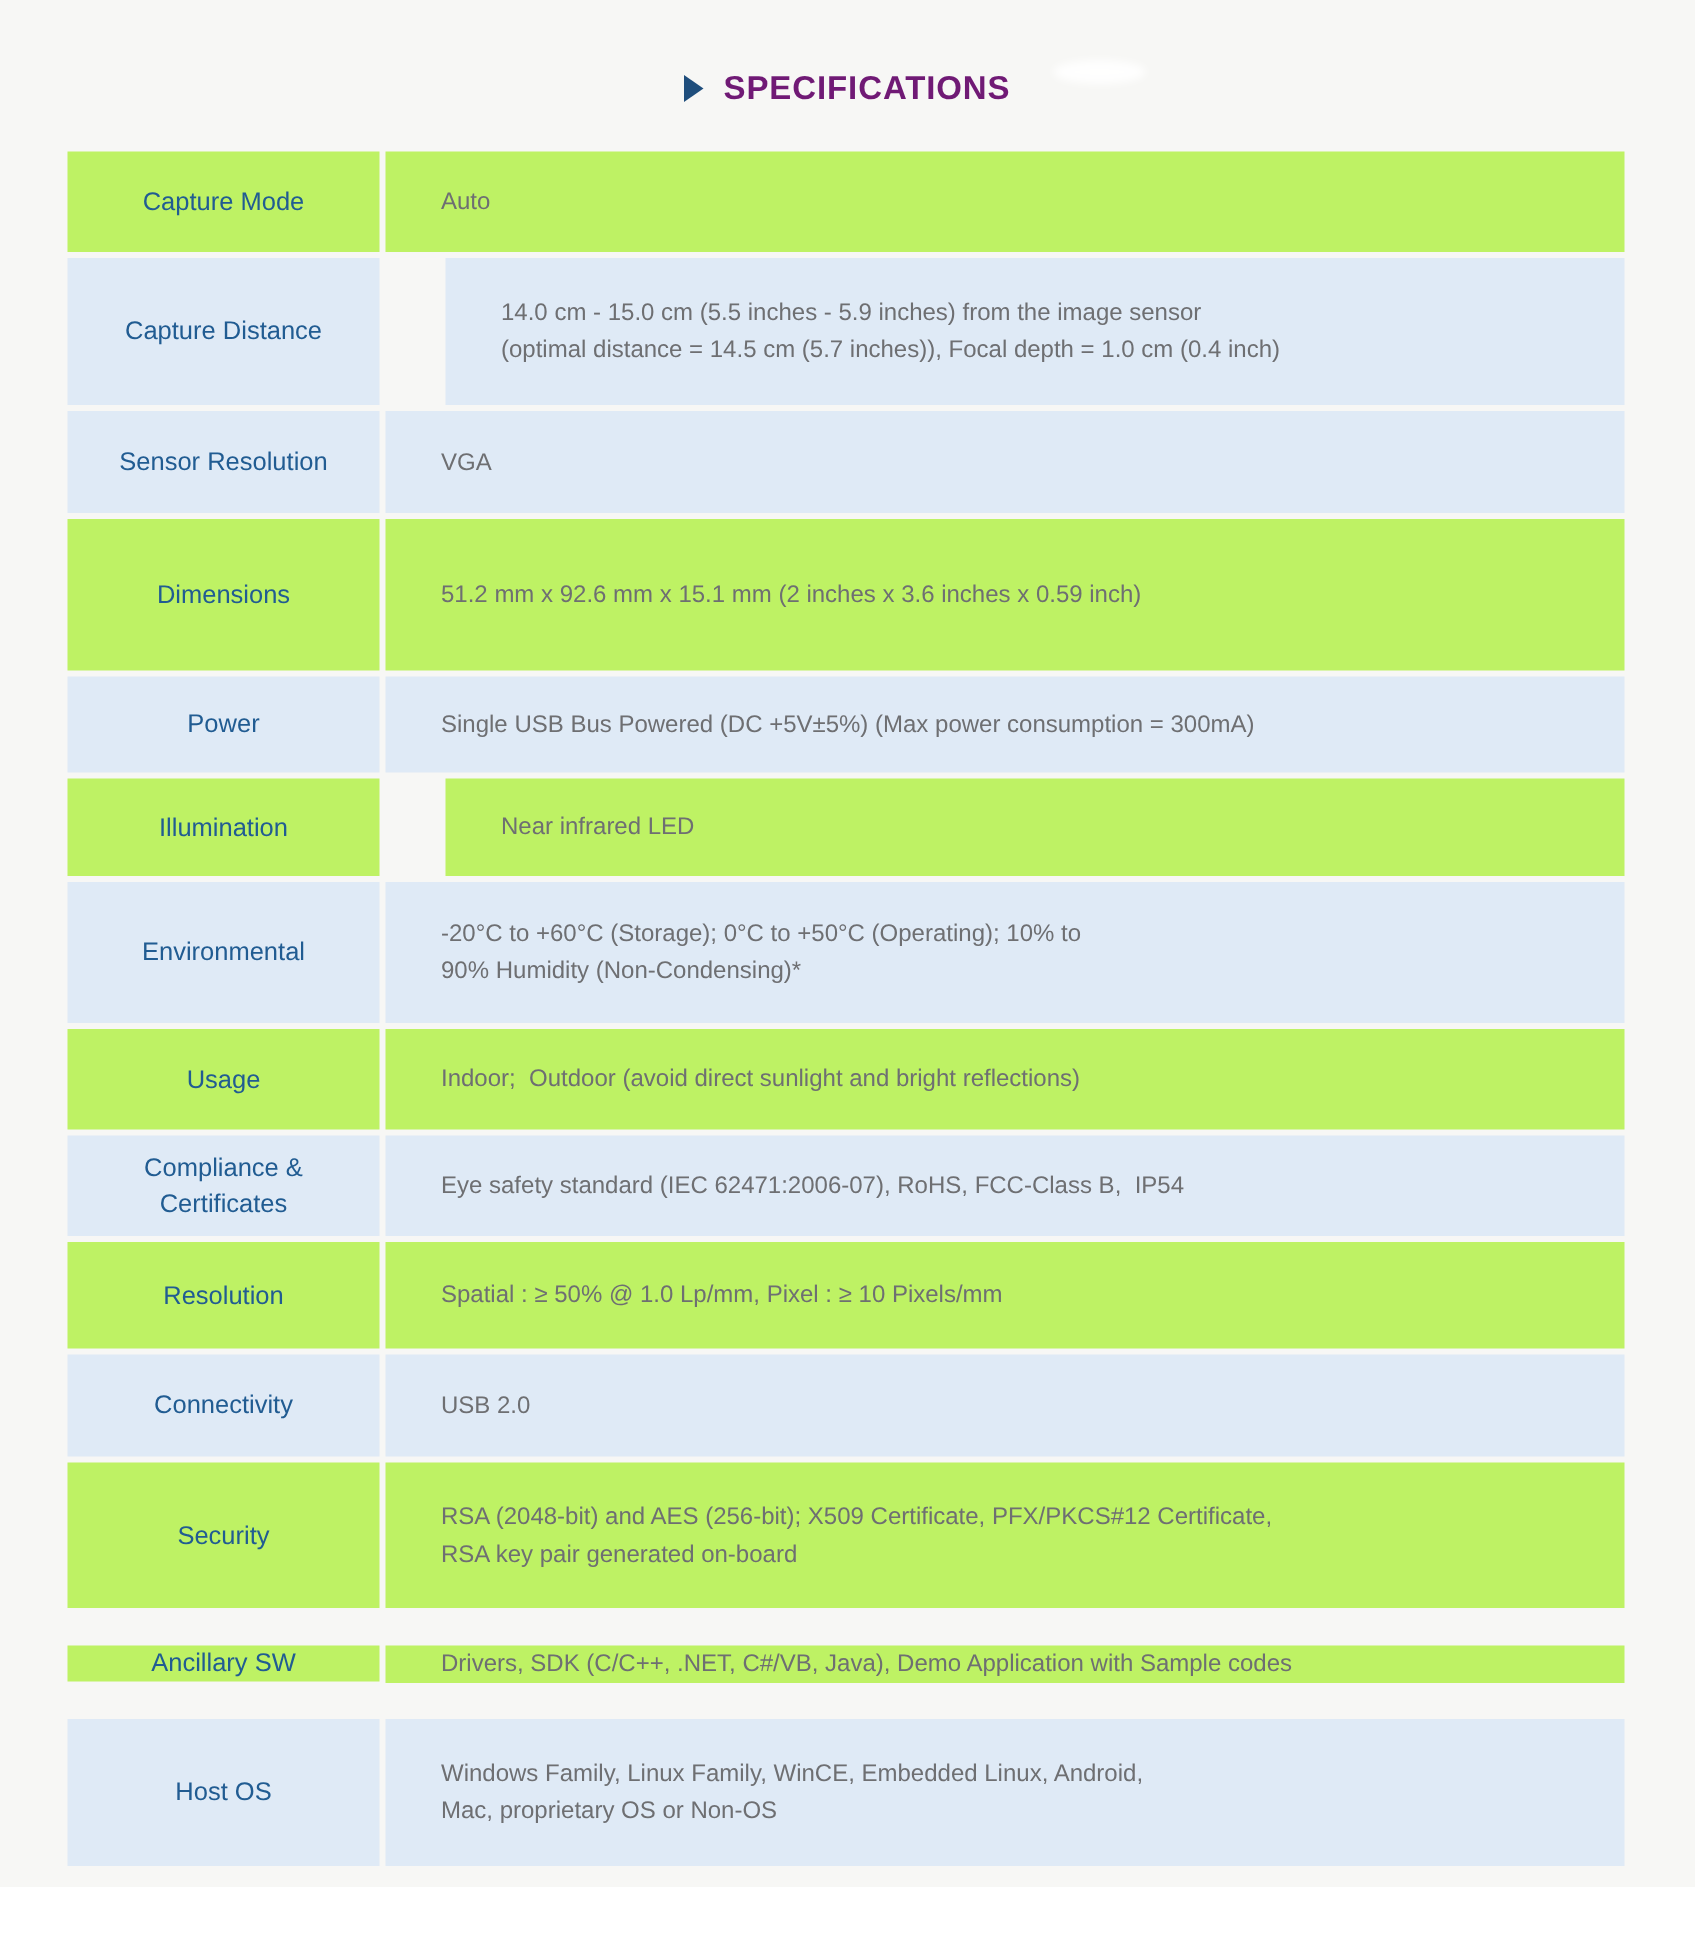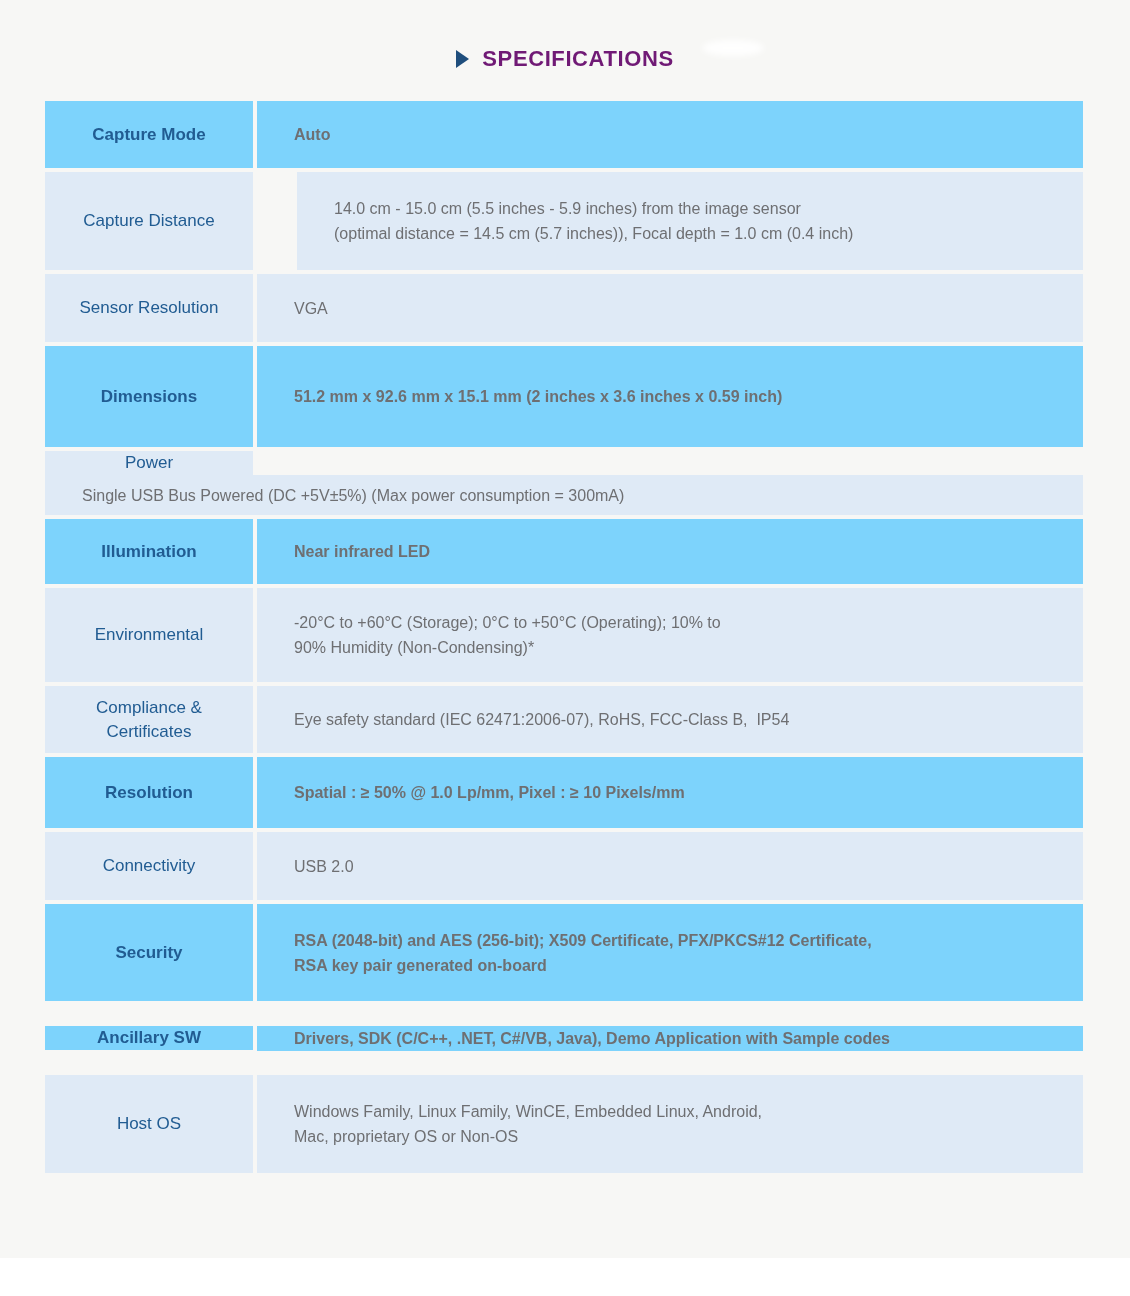--- a/index.html
+++ b/index.html
@@ -53,21 +53,21 @@
     white-space: pre-line;
   }
   .value-cell {
     flex: 1 1 auto;
     display: flex; align-items: center;
     padding-left: 37px; padding-right: 21px;
     color: #6e6f72;
     font-size: 16px; line-height: 25px;
     white-space: pre-wrap;
   }
-  .row-cyan  .cell { background: #7dd3fc; font-weight: bold; }
+  .row-cyan  .cell { background: #bef264; }
   .row-light .cell { background: #dfeaf6; }
 </style>
 </head>
 <body>
 
 <div class="page">
 
   <div class="heading">
     <span class="tri-icon"></span>
     <span>SPECIFICATIONS</span>
@@ -90,36 +90,40 @@
   <div class="row row-light" style="height: 68px;">
     <div class="cell label-cell">Sensor Resolution</div>
     <div class="cell value-cell">VGA</div>
   </div>
 
   <div class="row row-cyan" style="height: 101px;">
     <div class="cell label-cell">Dimensions</div>
     <div class="cell value-cell">51.2 mm x 92.6 mm x 15.1 mm (2 inches x 3.6 inches x 0.59 inch)</div>
   </div>
 
-  <div class="row row-light" style="height: 64px; flex-direction: column;">
+  <div class="row row-light" style="height: 64px;">
     <div class="cell label-cell">Power</div>
     <div class="cell value-cell">Single USB Bus Powered (DC +5V±5%) (Max power consumption = 300mA)</div>
   </div>
 
-  <div class="row row-cyan" style="height: 65px;">
+  <div class="row row-cyan" style="height: 65px; gap: 40px;">
     <div class="cell label-cell">Illumination</div>
     <div class="cell value-cell">Near infrared LED</div>
   </div>
 
   <div class="row row-light" style="height: 94px;">
     <div class="cell label-cell">Environmental</div>
     <div class="cell value-cell">-20°C to +60°C (Storage); 0°C to +50°C (Operating); 10% to
 90% Humidity (Non-Condensing)*</div>
   </div>
 
+  <div class="row row-cyan" style="height: 67px;">
+    <div class="cell label-cell">Usage</div>
+    <div class="cell value-cell">Indoor;  Outdoor (avoid direct sunlight and bright reflections)</div>
+  </div>
 
   <div class="row row-light" style="height: 67px;">
     <div class="cell label-cell">Compliance &amp;
 Certificates</div>
     <div class="cell value-cell">Eye safety standard (IEC 62471:2006-07), RoHS, FCC-Class B,  IP54</div>
   </div>
 
   <div class="row row-cyan" style="height: 71px;">
     <div class="cell label-cell">Resolution</div>
     <div class="cell value-cell">Spatial : ≥ 50% @ 1.0 Lp/mm, Pixel : ≥ 10 Pixels/mm</div>

